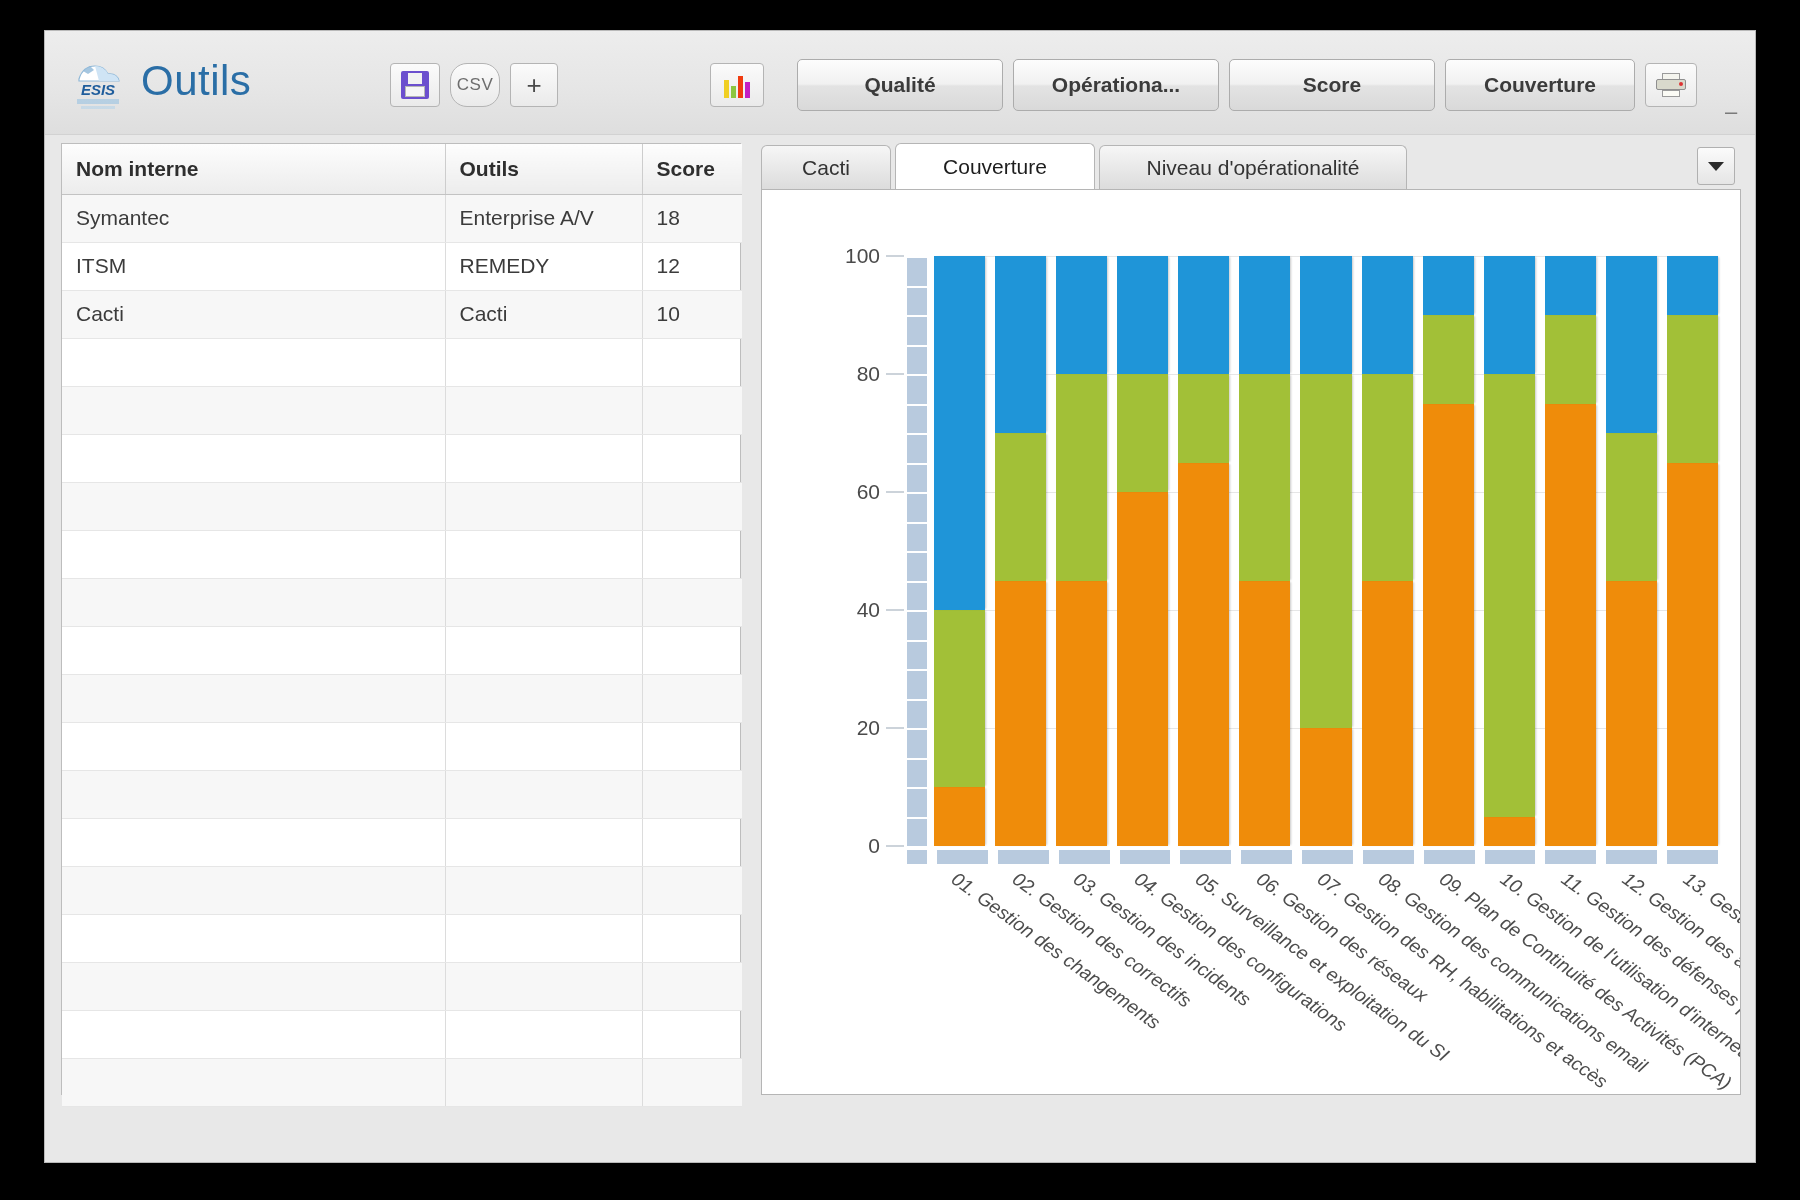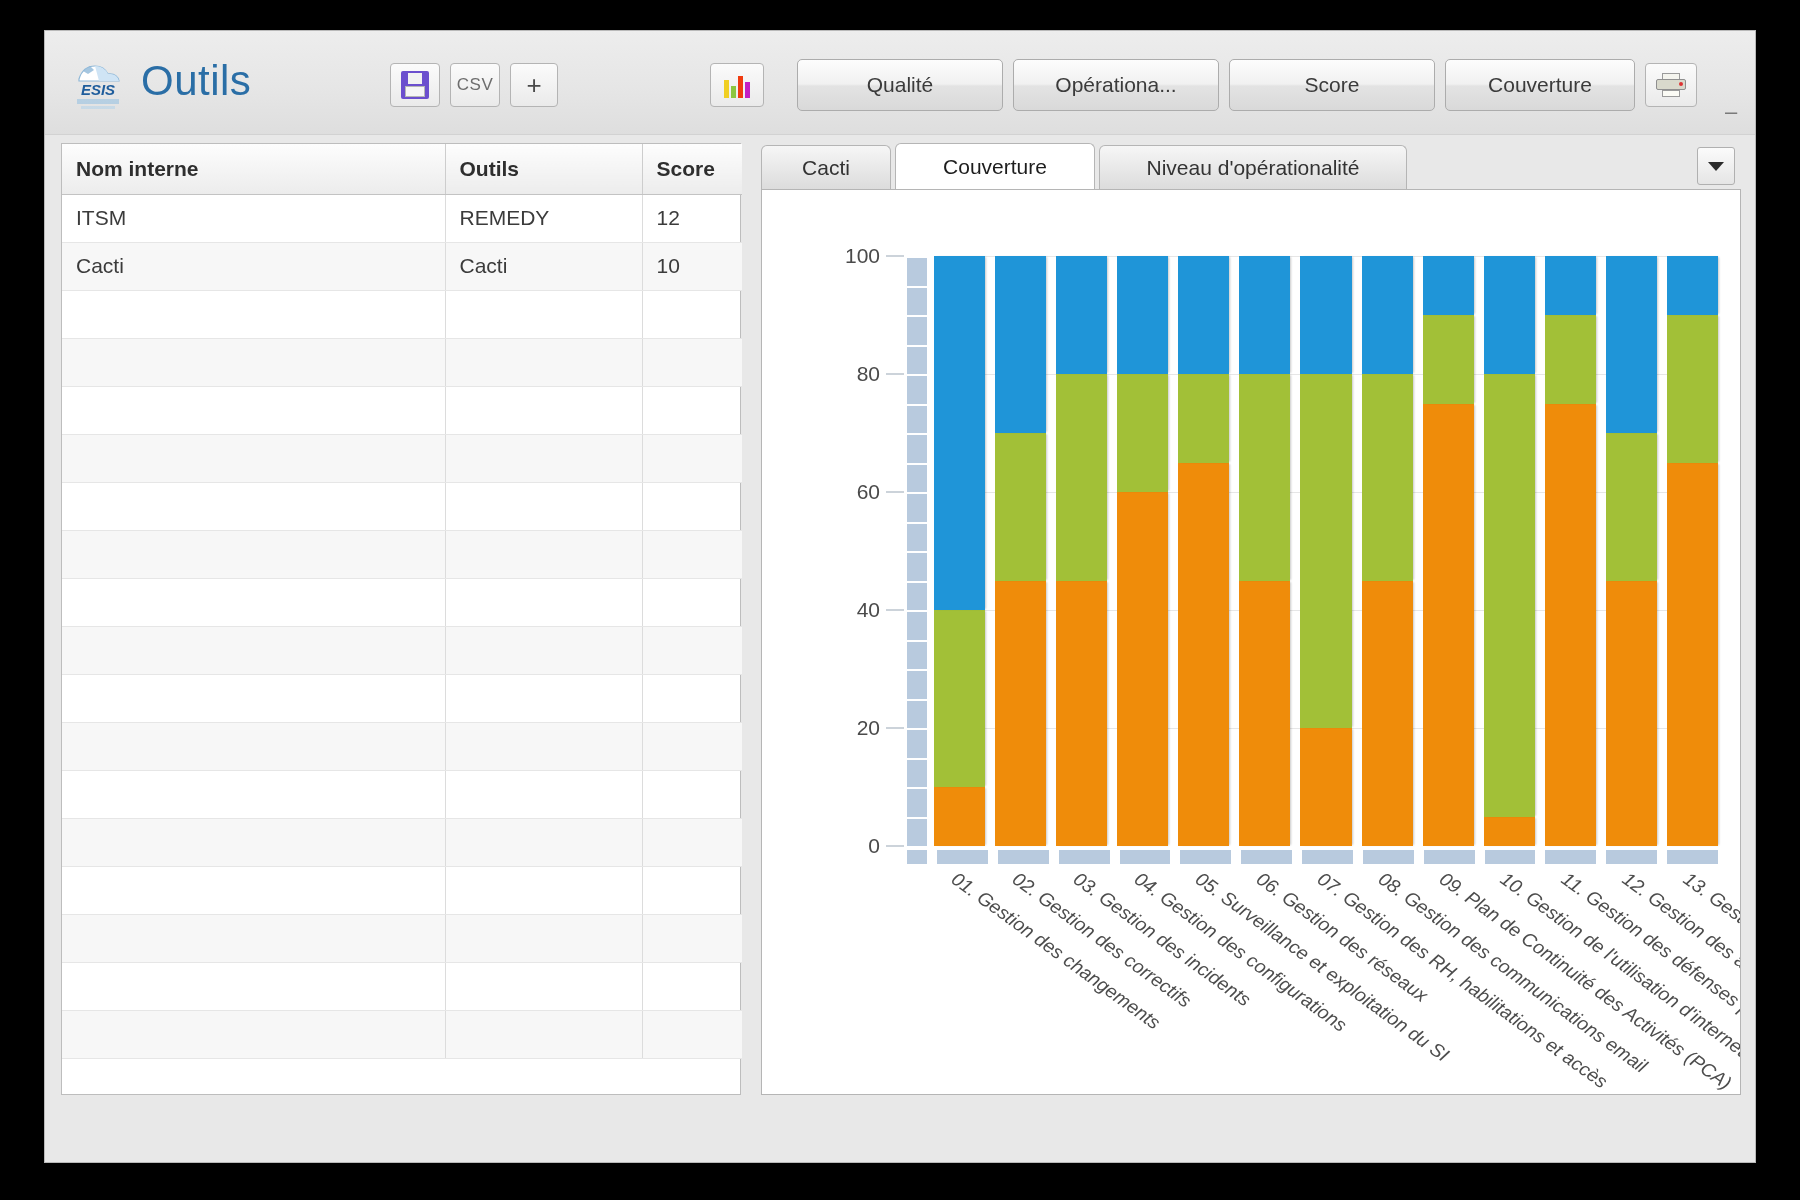--- a/index.html
+++ b/index.html
@@ -39,21 +39,21 @@
     position: absolute; top: 32px;
     height: 44px; min-width: 44px;
     background: linear-gradient(to bottom,#fbfbfb,#eaeaea);
     border: 1px solid #b4b4b4;
     border-radius: 4px;
     display: flex; align-items: center; justify-content: center;
     font-size: 19px; color: #555;
     cursor: pointer;
   }
   #btn-save   { left: 345px; width: 50px; }
-  #btn-csv    { left: 405px; width: 50px; font-size: 17px; color:#6d6d6d; letter-spacing:.5px;}
+  #btn-csv    { left: 405px; width: 50px; font-size: 17px; color:#6d6d6d; letter-spacing:.5px;border-radius:17px;}
   #btn-add    { left: 465px; width: 48px; font-size: 26px; color: #4a4a4a; }
   #btn-chart  { left: 665px; width: 54px; }
   #btn-print  { left: 1600px; width: 52px; }
 
   .floppy { width: 28px; height: 28px; position: relative; }
   .floppy .body { position:absolute; inset:0; background:#6b4fce; border-radius:2px; }
   .floppy .shutter { position:absolute; left:7px; top:2px; width:14px; height:11px; background:#f2f2f2; }
   .floppy .label { position:absolute; left:4px; bottom:2px; width:20px; height:11px; background:#f6f6f6; border:1px solid #b6b6b6;}
 
   .chartico { width: 26px; height: 26px; display:flex; align-items:flex-end; gap:2px; }
@@ -67,21 +67,21 @@
   .printer .top { position:absolute; left:6px; top:0; width:18px; height:7px; background:#f4f4ee; border:1px solid #9a9a9a;}
   .printer .mid { position:absolute; left:0; top:6px; width:30px; height:11px; background:#d9d9cc; border:1px solid #8f8f8f; border-radius:2px;}
   .printer .dot { position:absolute; right:3px; top:9px; width:4px; height:4px; background:#d33; border-radius:50%;}
   .printer .pap { position:absolute; left:6px; bottom:0; width:18px; height:7px; background:#fbfbf5; border:1px solid #9a9a9a;}
 
   .nav-btn {
     position: absolute; top: 28px; height: 52px;
     background: linear-gradient(to bottom,#fdfdfd 0%,#f1f1f1 48%,#e3e3e3 52%,#d9d9d9 100%);
     border: 1px solid #acacac; border-radius: 5px;
     display: flex; align-items: center; justify-content: center;
-    font-size: 21px; font-weight: normal; color: #3b3b3b;
+    font-size: 21px; font-weight: bold; color: #3b3b3b;
     cursor: pointer;
   }
   #nav-qualite     { left: 752px;  width: 206px; }
   #nav-operational { left: 968px;  width: 206px; }
   #nav-score       { left: 1184px; width: 206px; }
   #nav-couverture  { left: 1400px; width: 190px; }
 
   #win-min, #win-close {
     position: absolute; top: 68px; color: #7a7a7a; font-size: 22px; cursor: pointer;
   }
@@ -275,20 +275,25 @@
             <col class="col-c">
           </colgroup>
         <thead>
           <tr>
             <th>Nom interne</th>
             <th>Outils</th>
             <th>Score</th>
           </tr>
         </thead>
         <tbody id="table-body">
+            <tr class="alt">
+              <td>Symantec</td>
+              <td>Enterprise A/V</td>
+              <td>18</td>
+            </tr>
             <tr>
               <td>ITSM</td>
               <td>REMEDY</td>
               <td>12</td>
             </tr>
             <tr class="alt">
               <td>Cacti</td>
               <td>Cacti</td>
               <td>10</td>
             </tr>

